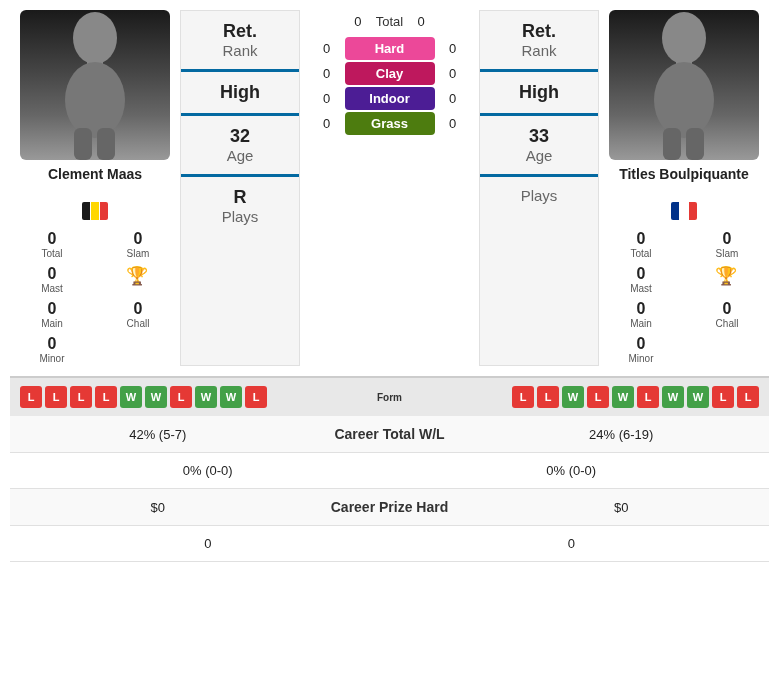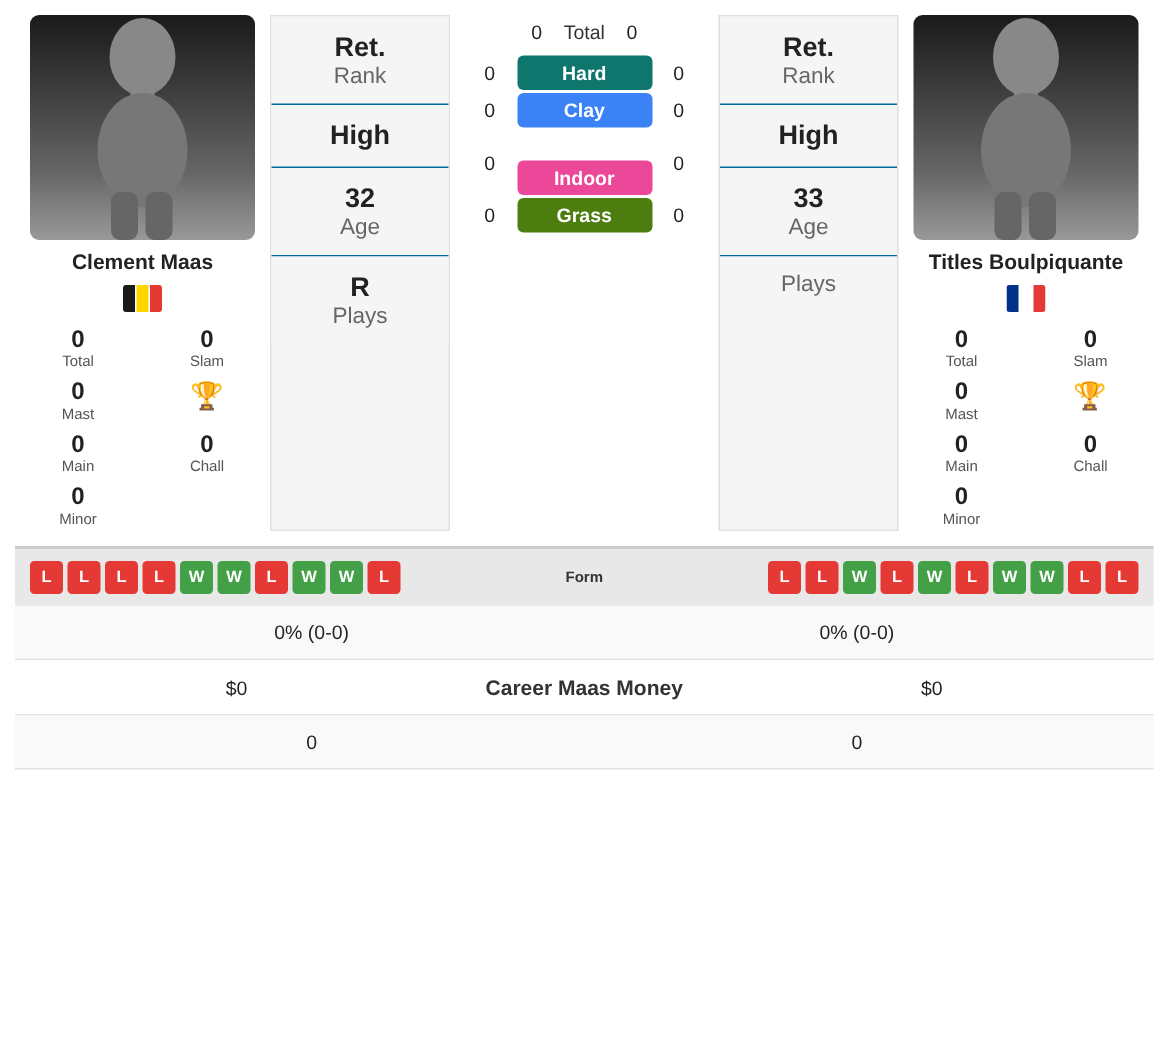--- a/index.html
+++ b/index.html
@@ -21,21 +21,21 @@
       align-items: center;
       width: 170px;
       flex-shrink: 0;
     }
 
     .player-name {
       font-size: 14px;
       font-weight: bold;
       text-align: center;
       margin-top: 6px;
-      margin-bottom: 6px;
+      margin-bottom: 18px;
     }
 
     .player-stats {
       display: grid;
       grid-template-columns: 1fr 1fr;
       gap: 2px;
       width: 100%;
       text-align: center;
     }
 
@@ -102,23 +102,23 @@
       display: inline-block;
       width: 90px;
       text-align: center;
       padding: 4px 8px;
       border-radius: 4px;
       color: #fff;
       font-size: 13px;
       font-weight: bold;
     }
 
-    .surface-hard { background: #0f766e; }
-    .surface-clay { background: #3b82f6; }
-    .surface-indoor { background: #ec4899; margin-top: 20px; }
+    .surface-hard { background: #ec4899; }
+    .surface-clay { background: #be185d; }
+    .surface-indoor { background: #4c1d95; }
     .surface-grass { background: #4d7c0f; }
 
     .surface-score {
       font-size: 13px;
       width: 20px;
       text-align: center;
     }
 
     .left-stats-panel {
       width: 120px;
@@ -129,21 +129,21 @@
       flex-direction: column;
       gap: 0;
     }
 
     .stat-box {
       display: flex;
       flex-direction: column;
       align-items: center;
       justify-content: center;
       padding: 10px 6px;
-      border-bottom: 1px solid #0369a1;
+      border-bottom: 3px solid #0369a1;
       background: #f5f5f5;
     }
 
     .stat-box:last-child { border-bottom: none; }
 
     .stat-box-value {
       font-size: 18px;
       font-weight: bold;
       color: #222;
     }
@@ -470,26 +470,31 @@
         <span class="form-badge form-badge-l">L</span>
         <span class="form-badge form-badge-w">W</span>
         <span class="form-badge form-badge-w">W</span>
         <span class="form-badge form-badge-l">L</span>
         <span class="form-badge form-badge-l">L</span>
       </div>
   </div>
 
   <div class="stats-table">
     <div class="stats-row">
+      <span class="stats-row-left">42% (5-7)</span>
+      <span class="stats-row-mid">Career Total W/L</span>
+      <span class="stats-row-right">24% (6-19)</span>
+    </div>
+    <div class="stats-row">
       <span class="stats-row-left">0% (0-0)</span>
       <span class="stats-row-right">0% (0-0)</span>
     </div>
     <div class="stats-row">
       <span class="stats-row-left">$0</span>
-      <span class="stats-row-mid">Career Maas Money</span>
+      <span class="stats-row-mid">Career Prize Hard</span>
       <span class="stats-row-right">$0</span>
     </div>
     <div class="stats-row">
       <span class="stats-row-left">0</span>
       <span class="stats-row-right">0</span>
     </div>
   </div>
 
 </div>
 

